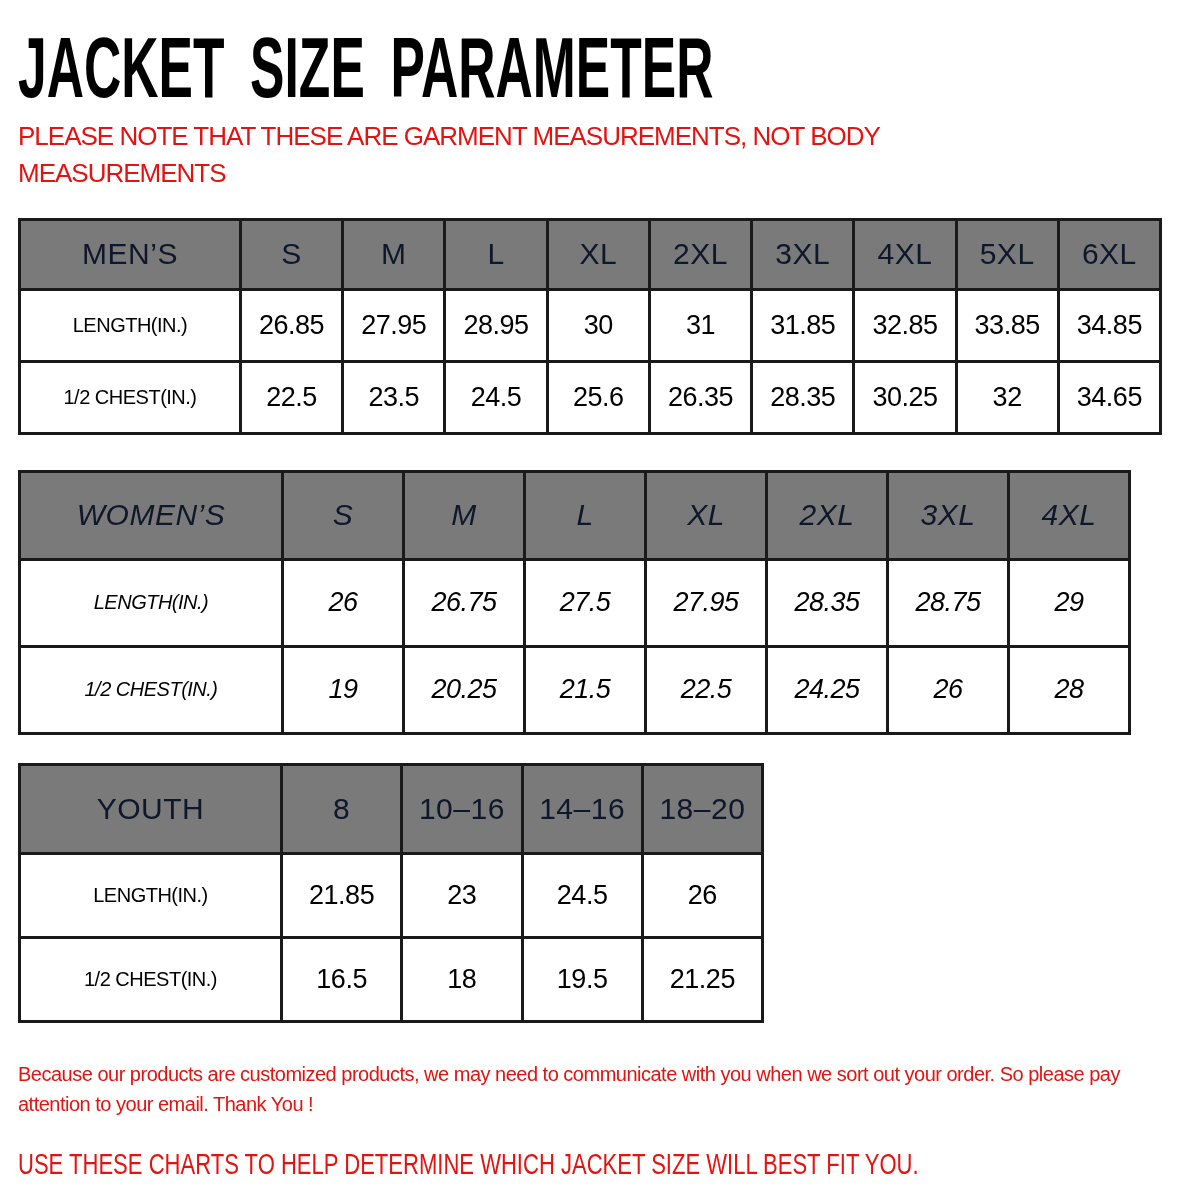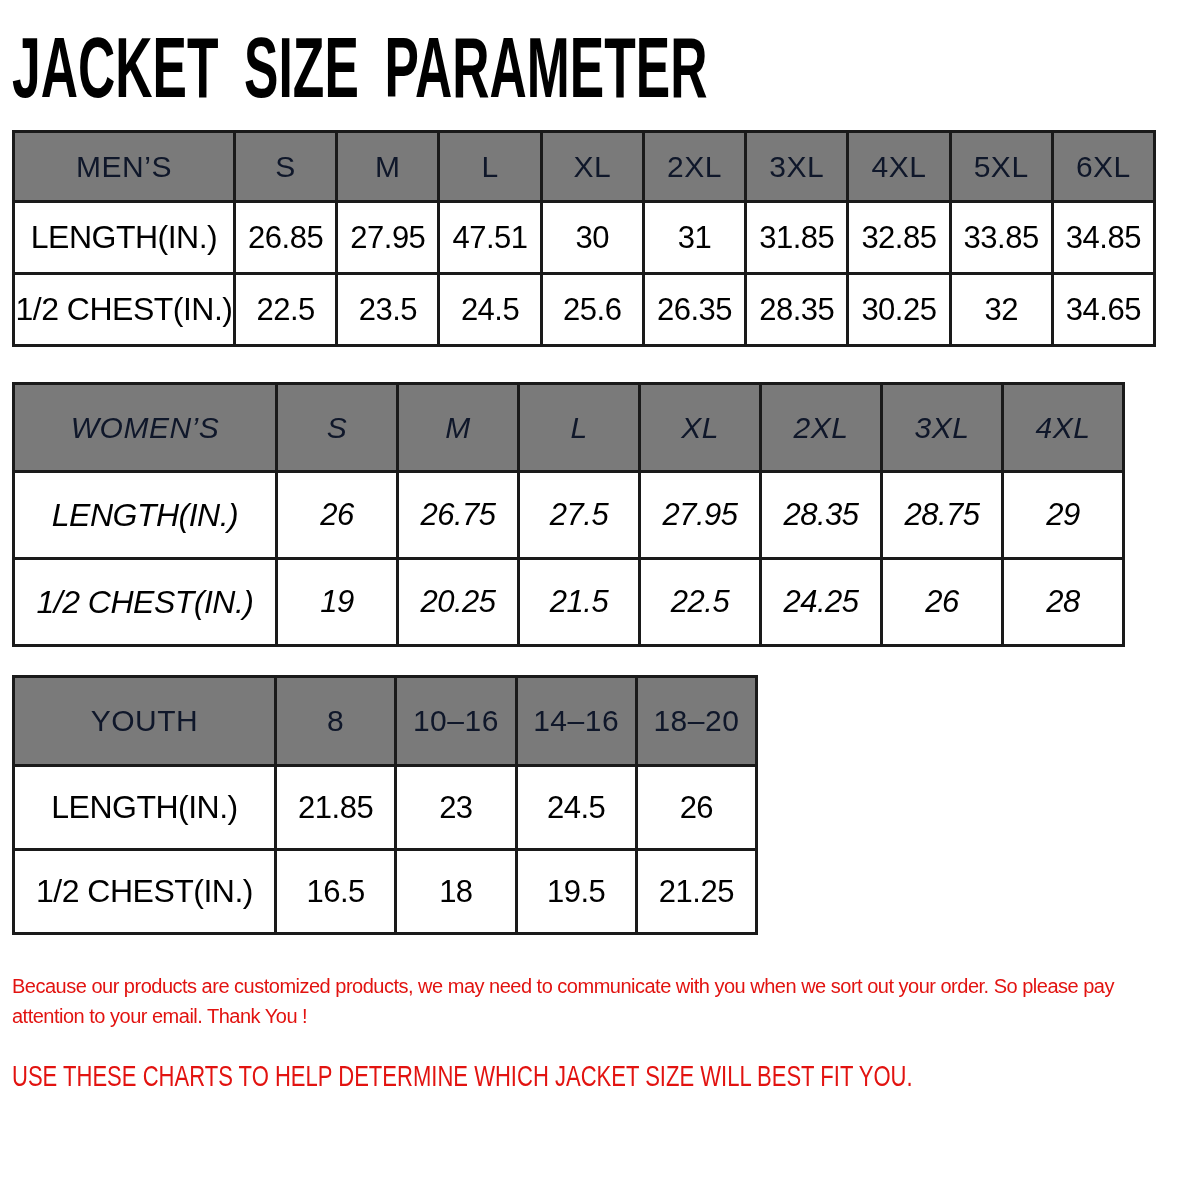--- a/index.html
+++ b/index.html
@@ -9,21 +9,21 @@
     width: 1200px;
     height: 1200px;
     font-family: "Liberation Sans", sans-serif;
     color: #000;
     overflow: hidden;
   }
   .page {
     box-sizing: border-box;
     width: 1200px;
     height: 1200px;
-    padding: 24px 28px 0 12px;
+    padding: 24px 28px 0 18px;
   }
   
   h1.title {
     margin: 6px 0 0 0;
     height: 74px;
     line-height: 74px;
     white-space: nowrap;
   }
   .title-inner {
     display: inline-block;
@@ -62,25 +62,25 @@
   .size-table thead th {
     background: #7a7a7a;
     color: #0f172a;
     font-weight: 400;
     font-size: 30px;
     letter-spacing: 0.5px;
   }
   .size-table tbody th {
     background: #ffffff;
     font-weight: 400;
-    font-size: 32px;
+    font-size: 20px;
     letter-spacing: -0.5px;
   }
   .size-table tbody td {
-    font-size: 31px;
+    font-size: 27px;
     letter-spacing: -0.5px;
   }
   
   .table-mens { margin-top: 26px; }
   .table-mens .size-table { width: 1144px; }
   .table-mens .size-table thead th:first-child { width: 218px; }
   .table-mens .size-table thead tr { height: 70px; }
   .table-mens .size-table tbody tr { height: 72px; }
   
   .table-womens { margin-top: 35px; }
@@ -117,20 +117,21 @@
     white-space: nowrap;
   }
 </style>
 </head>
 <body>
 
 <div class="page">
 
   <h1 class="title"><span class="title-inner">JACKET SIZE PARAMETER</span></h1>
 
+  <p class="note">PLEASE NOTE THAT THESE ARE GARMENT MEASUREMENTS, NOT BODY MEASUREMENTS</p>
 
   <div class="table-wrap table-mens">
       <table class="size-table">
         <thead>
           <tr>
             <th>MEN’S</th>
             <th>S</th>
             <th>M</th>
             <th>L</th>
             <th>XL</th>
@@ -139,21 +140,21 @@
             <th>4XL</th>
             <th>5XL</th>
             <th>6XL</th>
           </tr>
         </thead>
         <tbody>
           <tr>
             <th scope="row">LENGTH(IN.)</th>
             <td>26.85</td>
             <td>27.95</td>
-            <td>47.51</td>
+            <td>28.95</td>
             <td>30</td>
             <td>31</td>
             <td>31.85</td>
             <td>32.85</td>
             <td>33.85</td>
             <td>34.85</td>
           </tr>
           <tr>
             <th scope="row">1/2 CHEST(IN.)</th>
             <td>22.5</td>

